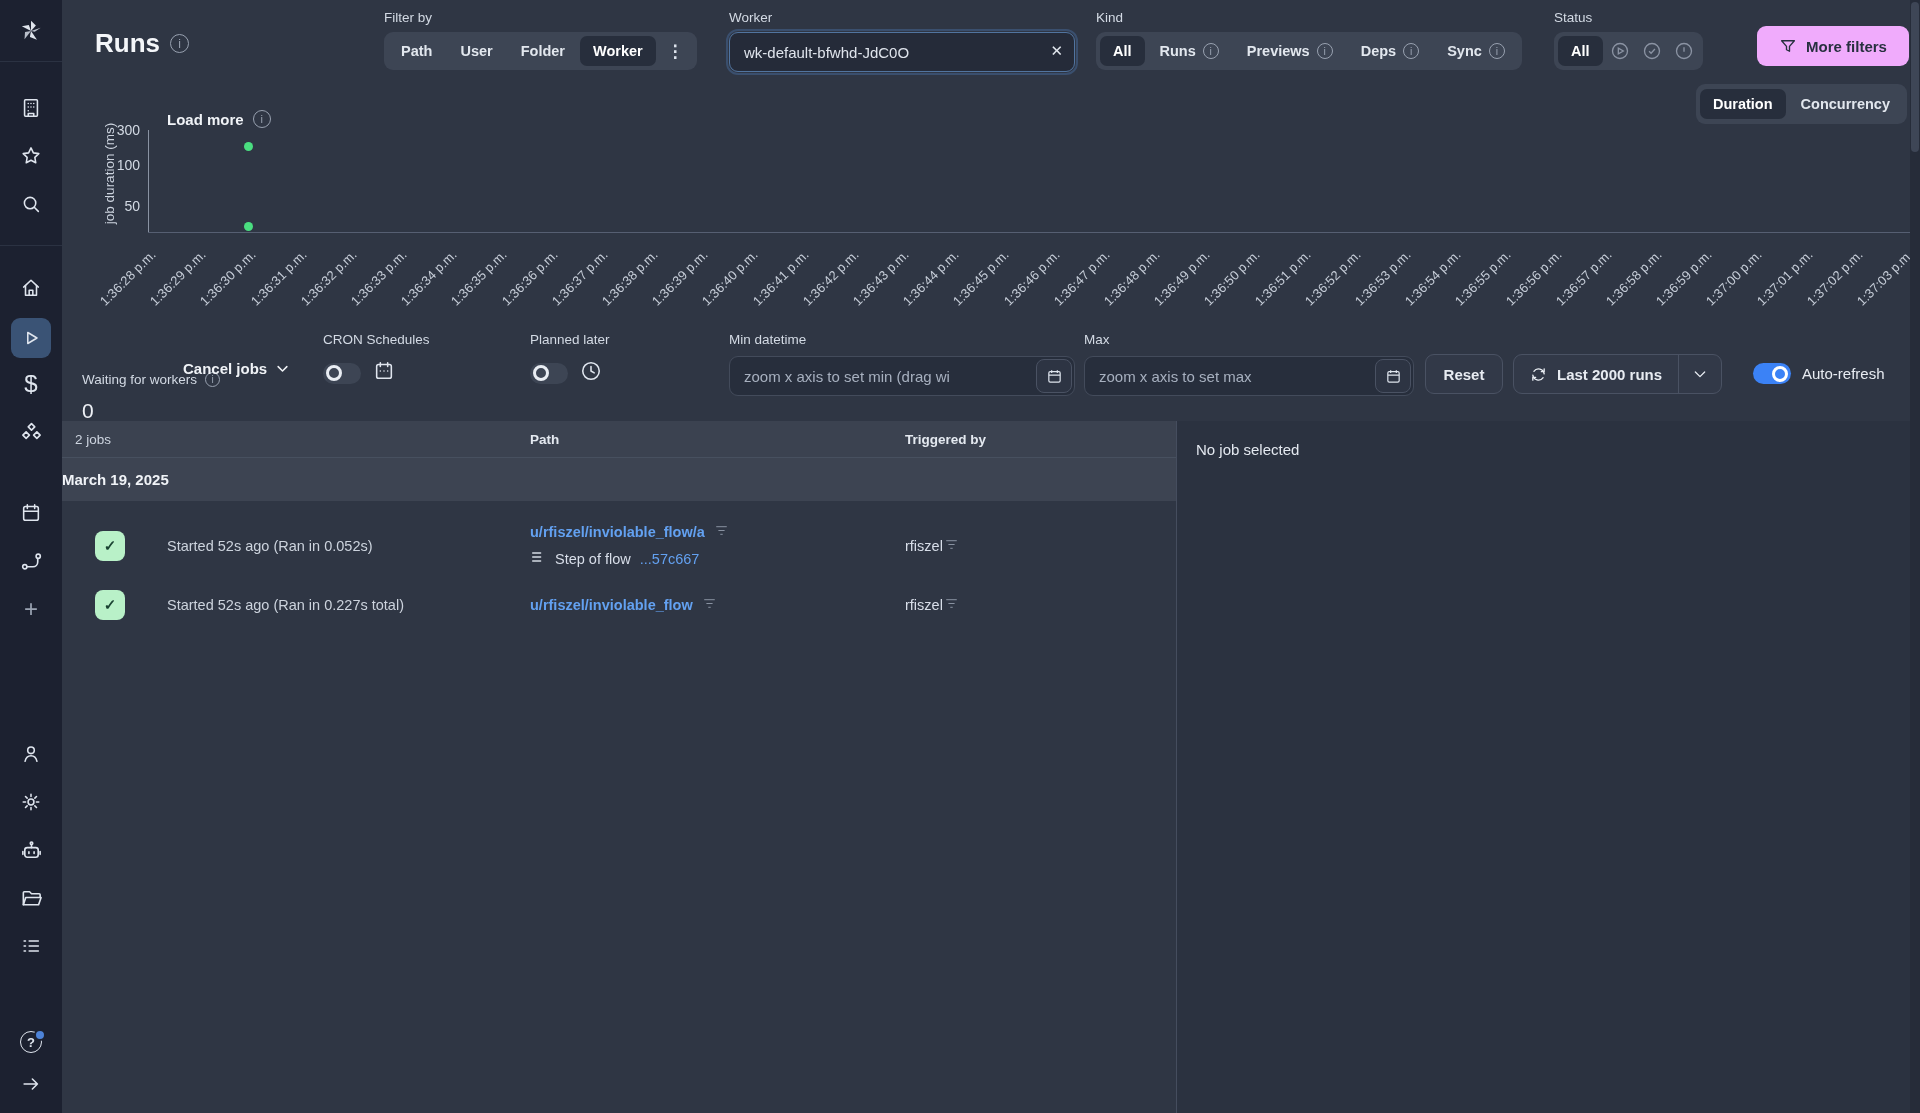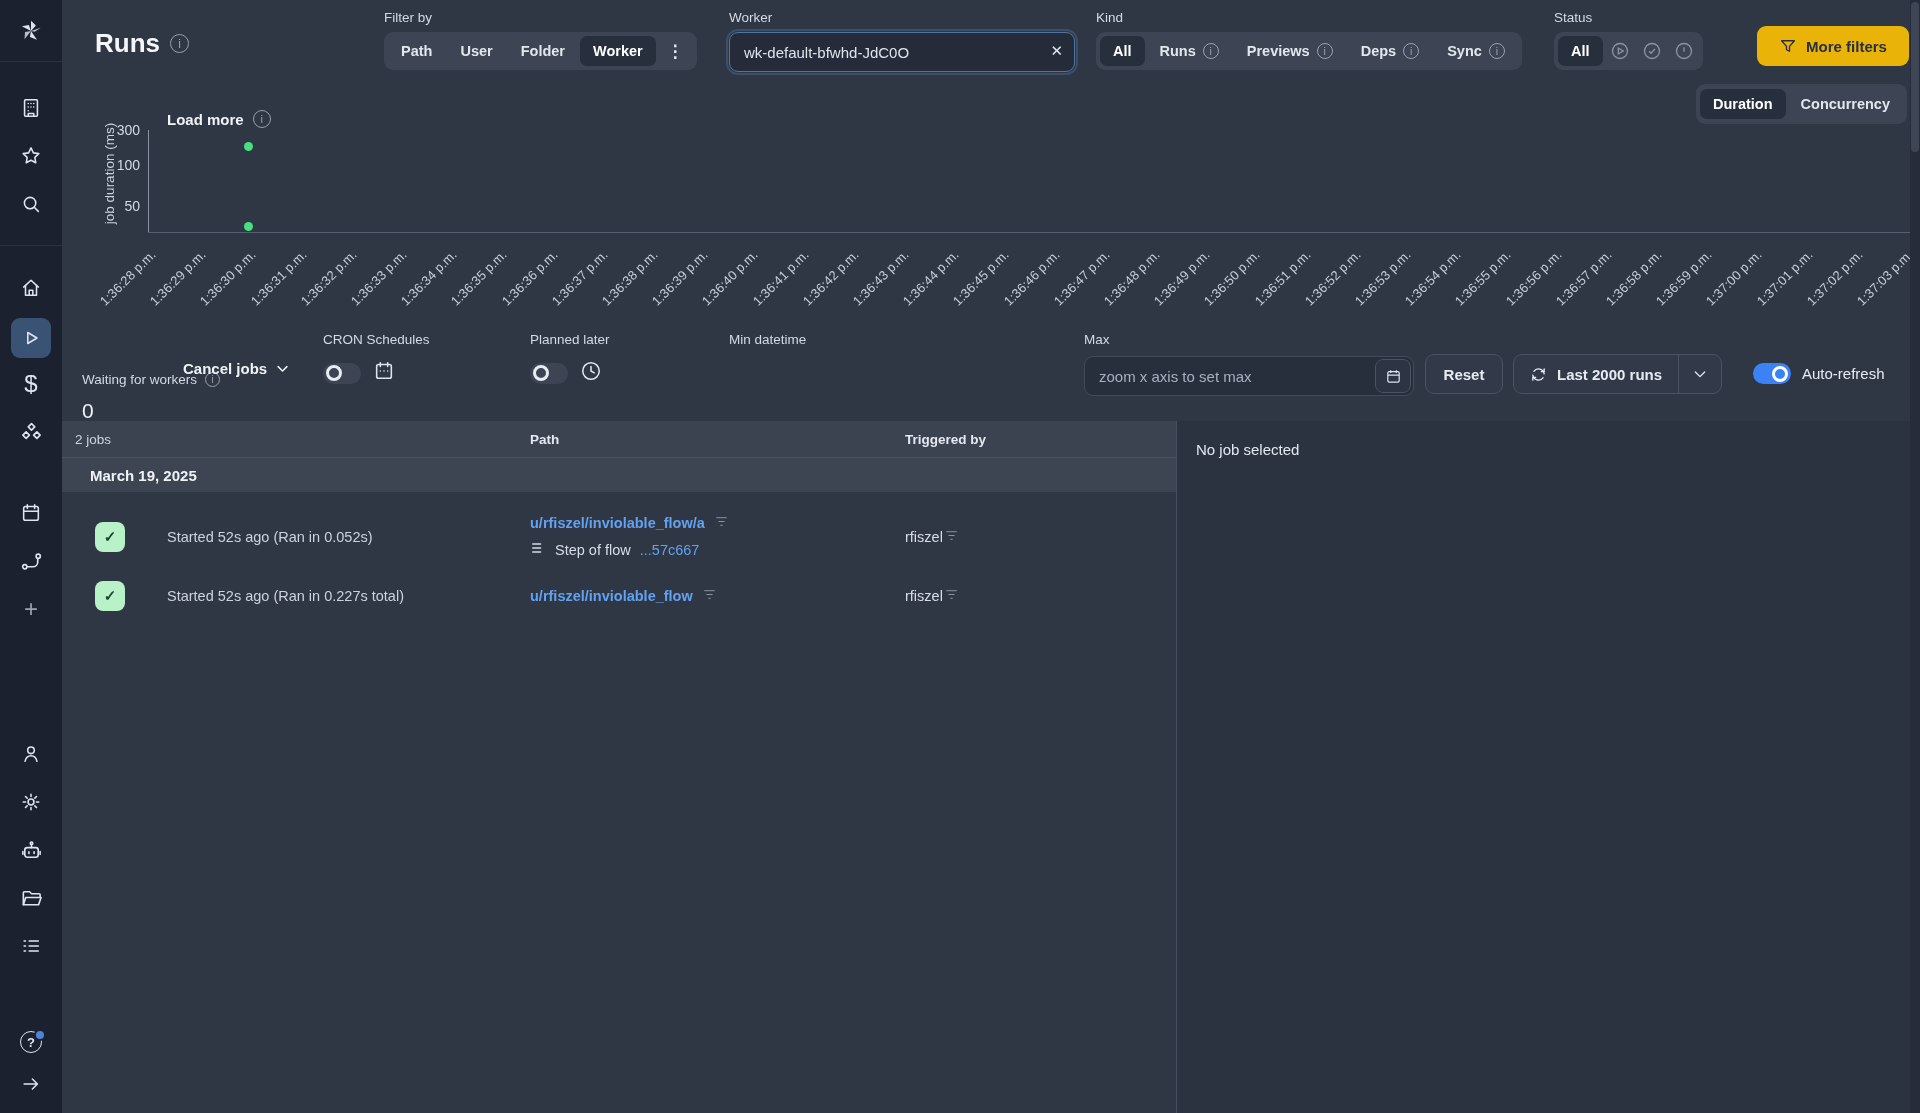--- a/index.html
+++ b/index.html
@@ -33,21 +33,21 @@
   .info { display:inline-flex; width:16px; height:16px; border:1.4px solid #98a1b0; border-radius:50%; color:#98a1b0; font-size:10.5px; font-weight:400; align-items:center; justify-content:center; font-style:normal; }
   .kebab { font-size:17px; color:#dfe5ee; letter-spacing:0; }
   .worker-input-wrap { position:relative; width:346px; }
   .winput {
     width:346px; height:40px; background:#252b39; border:1px solid #51749f; outline:2px solid #3a4f6e; outline-offset:1px;
     border-radius:9px; color:#dfe4ec; font-size:15px; font-family:inherit; padding:0 38px 0 14px;
   }
   .clear-x { position:absolute; right:12px; top:10px; color:#e2e7ee; font-size:15px; cursor:pointer; background:none; border:none; font-family:inherit; }
   .status-icon { width:30px; display:flex; justify-content:center; cursor:pointer; }
   .status-icon svg { stroke:#8b93a3; fill:none; stroke-width:1.6; }
-  .more-filters { position:absolute; left:1695px; top:26px; height:40px; width:152px; background:#eab308; border:none; border-radius:9px;
+  .more-filters { position:absolute; left:1695px; top:26px; height:40px; width:152px; background:#f0abfc; border:none; border-radius:9px;
     display:flex; align-items:center; justify-content:center; gap:9px; font-family:inherit; font-size:15px; font-weight:600; color:#27303f; cursor:pointer; }
   .more-filters svg { stroke:#27303f; fill:none; stroke-width:1.8; stroke-linejoin:round; }
 
   
   .chart-area { position:absolute; left:62px; top:66px; right:10px; height:260px; }
   .view-toggle { position:absolute; right:3px; top:18px; }
   .view-toggle .pillrow { height:40px; }
   .load-more { position:absolute; left:105px; top:44px; display:flex; align-items:center; gap:9px; font-size:15px; font-weight:700; color:#f0f3f7; }
   .ylab { position:absolute; left:-28px; top:100px; width:150px; text-align:center; transform:rotate(-90deg); transform-origin:center; font-size:13.5px; color:#cdd4df; }
   .yaxis { position:absolute; left:86px; top:64px; width:1px; height:102px; background:#8a93a3; }
@@ -81,21 +81,21 @@
   .last-runs .chev { display:flex; align-items:center; padding:0 13px; border-left:1px solid #4a5263; cursor:pointer; }
   .last-runs svg { stroke:#e8ecf2; fill:none; stroke-width:1.9; stroke-linecap:round; stroke-linejoin:round; }
   .autorefresh { position:absolute; left:1691px; top:37px; display:flex; align-items:center; gap:11px; font-size:15px; color:#e8ecf2; }
 
   
   .jobs-list { position:absolute; left:62px; top:421px; width:1114px; bottom:0; }
   .list-header { height:36px; background:#3b4250; display:flex; align-items:center; font-size:13.5px; color:#e4e9f0; }
   .lh1 { width:468px; padding-left:13px; color:#cdd4df; }
   .lh2 { width:375px; font-weight:600; }
   .lh3 { flex:1; font-weight:600; }
-  .date-row { height:35px; background:#3d4452; display:flex; align-items:center; padding-left:28px; font-size:15px; font-weight:700; color:#f0f3f7; border-top:1px solid #47505f; }
+  .date-row { height:44px; background:#3d4452; display:flex; align-items:center; font-size:15px; font-weight:700; color:#f0f3f7; border-top:1px solid #47505f; }
   .rows { padding-top:14px; }
   .jobrow { display:flex; align-items:center; padding:8px 0 14px 0; cursor:pointer; }
   .jr1 { width:468px; display:flex; align-items:center; }
   .jr2 { width:375px; }
   .jr3 { flex:1; display:flex; align-items:center; gap:2px; font-size:14.5px; color:#d8dee9; }
   .badge { width:30px; height:30px; margin-left:33px; border-radius:8px; background:#b9f1c8; color:#1b4332; display:flex; align-items:center; justify-content:center; font-size:15px; font-weight:bold; flex:none; }
   .started { margin-left:42px; font-size:14.5px; color:#ccd3dd; }
   .pathline { display:flex; align-items:center; gap:10px; }
   .plink { color:#63a1f1; font-weight:600; font-size:14.5px; text-decoration:none; }
   .subline { display:flex; align-items:center; gap:9px; margin-top:8px; font-size:14.5px; color:#d8dee9; }
@@ -426,20 +426,29 @@
           <svg width="22" height="22" viewBox="0 0 24 24">
               <circle cx="12" cy="12" r="9"></circle>
               <path d="M12 7v5l3.5 2"></path>
             </svg>
         </span>
       </div>
     </div>
 
     <div class="ctl-group" style="left:667px">
       <div class="ctl-label">Min datetime</div>
+      <div class="dt-wrap">
+        <input class="dtinput" style="width: 346px;" type="text" placeholder="zoom x axis to set min (drag wi">
+        <span class="dt-cal">
+          <svg width="17" height="17" viewBox="0 0 24 24">
+              <rect x="4" y="5" width="16" height="15" rx="2"></rect>
+              <path d="M8 3v4M16 3v4M4 10h16"></path>
+            </svg>
+        </span>
+      </div>
     </div>
 
     <div class="ctl-group" style="left:1022px">
       <div class="ctl-label">Max</div>
       <div class="dt-wrap">
         <input class="dtinput" style="width: 330px;" type="text" placeholder="zoom x axis to set max">
         <span class="dt-cal">
           <svg width="17" height="17" viewBox="0 0 24 24">
               <rect x="4" y="5" width="16" height="15" rx="2"></rect>
               <path d="M8 3v4M16 3v4M4 10h16"></path>

